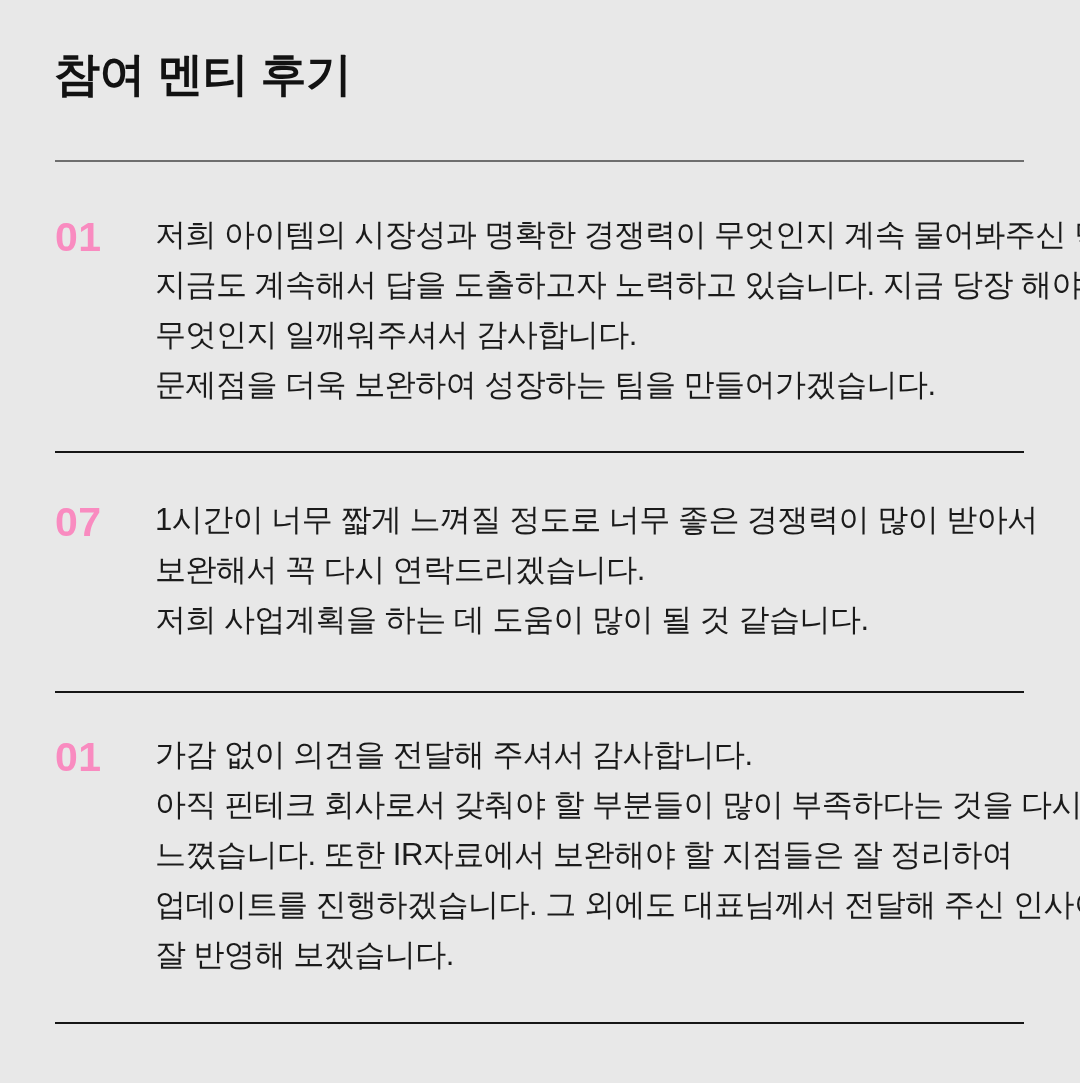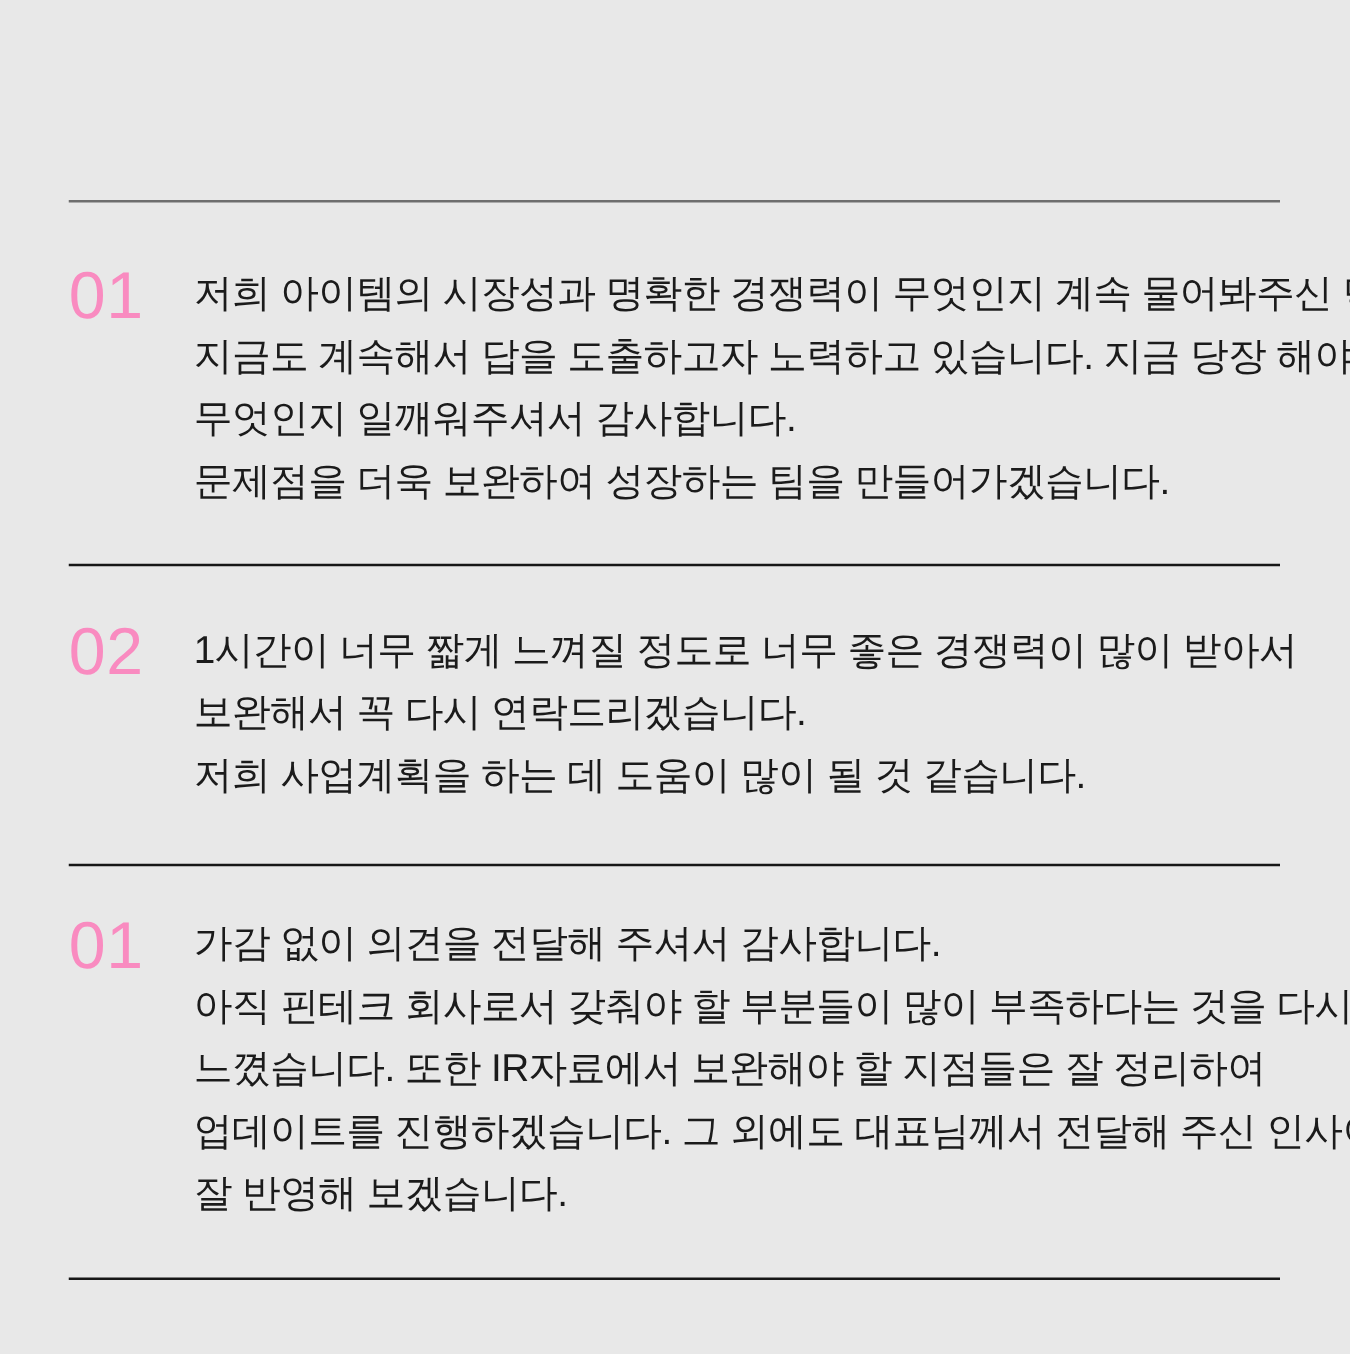--- a/index.html
+++ b/index.html
@@ -56,57 +56,58 @@
     left: 55px;
     display: flex;
     align-items: flex-start;
   }
   #review-1 { top: 210px; }
   #review-2 { top: 495px; }
   #review-3 { top: 730px; }
   .review-number {
     flex: 0 0 100px;
     width: 100px;
-    font-size: 53px;
-    font-weight: normal;
+    font-size: 41px;
+    font-weight: bold;
     line-height: 50px;
     padding-top: 2px;
     letter-spacing: 0.5px;
     color: var(--pink);
   }
   .review-lines {
     font-size: 31px;
     line-height: 50px;
     letter-spacing: -0.5px;
     color: var(--text);
   }
   .review-line { white-space: nowrap; }
 </style>
 </head>
 <body>
 
 <div class="page">
 
+  <h1 class="page-title">참여 멘티 후기</h1>
 
   <div class="divider thick" id="divider-1"></div>
 
   <section class="review" id="review-1">
     <div class="review-number">01</div>
     <div class="review-lines">
       <div class="review-line">저희 아이템의 시장성과 명확한 경쟁력이 무엇인지 계속 물어봐주신 덕분에</div>
       <div class="review-line">지금도 계속해서 답을 도출하고자 노력하고 있습니다. 지금 당장 해야할 일이</div>
       <div class="review-line">무엇인지 일깨워주셔서 감사합니다.</div>
       <div class="review-line">문제점을 더욱 보완하여 성장하는 팀을 만들어가겠습니다.</div>
     </div>
   </section>
 
   <div class="divider thin" id="divider-2"></div>
 
   <section class="review" id="review-2">
-    <div class="review-number">02</div>
+    <div class="review-number">07</div>
     <div class="review-lines">
       <div class="review-line">1시간이 너무 짧게 느껴질 정도로 너무 좋은 경쟁력이 많이 받아서</div>
       <div class="review-line">보완해서 꼭 다시 연락드리겠습니다.</div>
       <div class="review-line">저희 사업계획을 하는 데 도움이 많이 될 것 같습니다.</div>
     </div>
   </section>
 
   <div class="divider thin" id="divider-3"></div>
 
   <section class="review" id="review-3">

